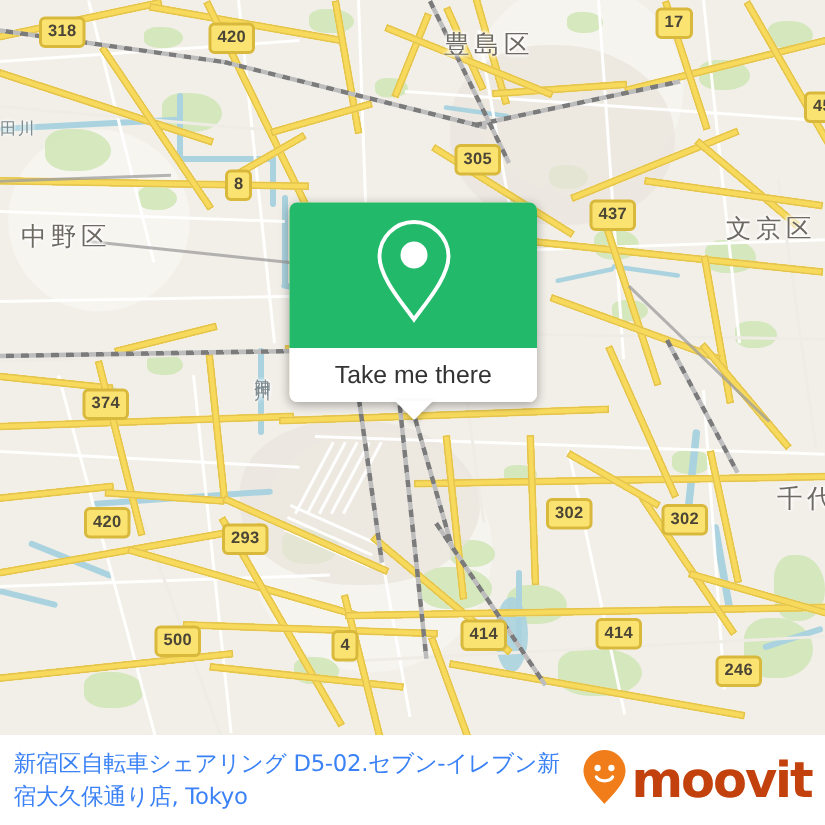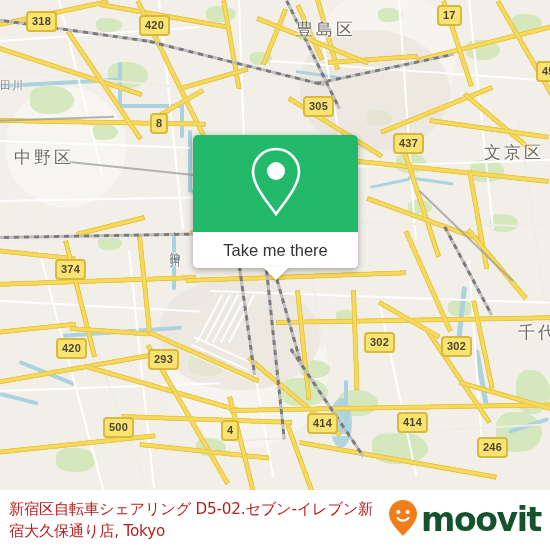--- a/index.html
+++ b/index.html
@@ -126,32 +126,32 @@
   
   #bottombar {
     position: absolute; left: 0; top: 490px;
     width: 550px; height: 60px;
     background: #ffffff;
     display: flex; align-items: center;
   }
   #title {
     flex: 1 1 auto;
     padding: 0 8px 0 9px;
-    color: #b91c1c;
+    color: #3b82f6;
     font-size: 15.2px;
     line-height: 22px;
     font-family: "DejaVu Sans", sans-serif;
     letter-spacing: -0.2px;
     max-height: 46px;
     overflow: hidden;
   }
   #brand { flex: 0 0 auto; display: flex; align-items: center; padding-right: 9px; }
   #brand-pin { margin-right: 3px; }
   #brand-word {
-    font-size: 33px; font-weight: bold; color: #14532d;
+    font-size: 33px; font-weight: bold; color: #c2410c;
     letter-spacing: -1.4px;
     font-family: "DejaVu Sans", sans-serif;
     line-height: 34px;
   }
 </style>
 </head>
 <body>
 
 <div id="app">
 

